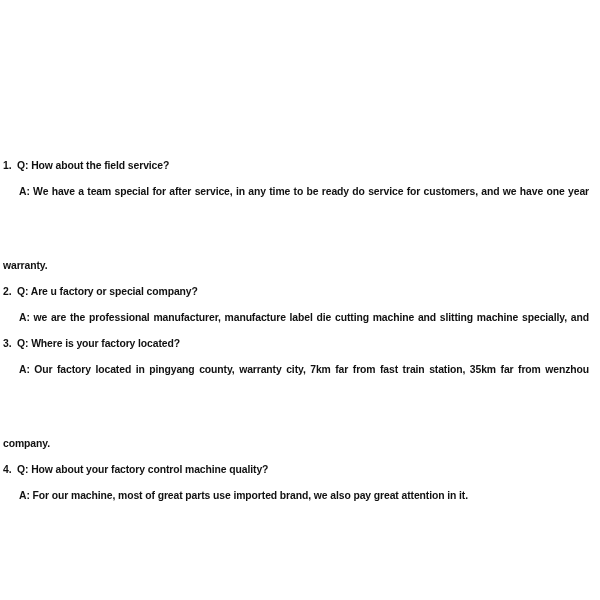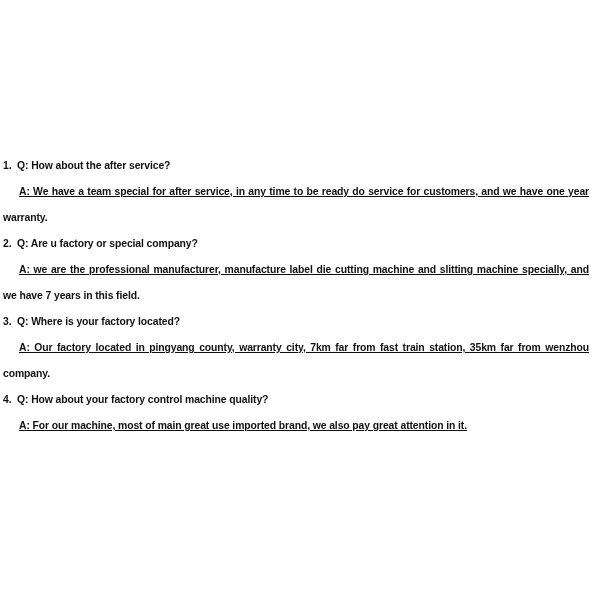--- a/index.html
+++ b/index.html
@@ -32,50 +32,49 @@
     .question .num {
       display: inline-block;
       width: 14px;
     }
     .answer {
       padding-left: 16px;
       text-align: justify;
       text-align-last: justify;
       white-space: normal;
       overflow: hidden;
-      text-decoration: underline;
     }
     .answer.last {
       text-align-last: left;
     }
     .cont {
       text-align: left;
+      margin-top: 48px;
     }
   </style>
 </head>
 <body>
 
 <div class="faq">
 
   <div class="line question">
-    <span class="num">1.</span><span>Q: How about the after service?</span>
+    <span class="num">1.</span><span>Q: How about the field service?</span>
   </div>
   <div class="line answer">A: We have a team special for after service, in any time to be ready do service for customers, and we have one year</div>
   <div class="line cont">warranty.</div>
 
   <div class="line question">
     <span class="num">2.</span><span>Q: Are u factory or special company?</span>
   </div>
   <div class="line answer">A: we are the professional manufacturer, manufacture label die cutting machine and slitting machine specially, and</div>
-  <div class="line cont">we have 7 years in this field.</div>
 
   <div class="line question">
     <span class="num">3.</span><span>Q: Where is your factory located?</span>
   </div>
   <div class="line answer">A: Our factory located in pingyang county, warranty city, 7km far from fast train station, 35km far from wenzhou</div>
   <div class="line cont">company.</div>
 
   <div class="line question">
     <span class="num">4.</span><span>Q: How about your factory control machine quality?</span>
   </div>
-  <div class="line answer last">A: For our machine, most of main great use imported brand, we also pay great attention in it.</div>
+  <div class="line answer last">A: For our machine, most of great parts use imported brand, we also pay great attention in it.</div>
 
 </div>
 
 </body></html>

